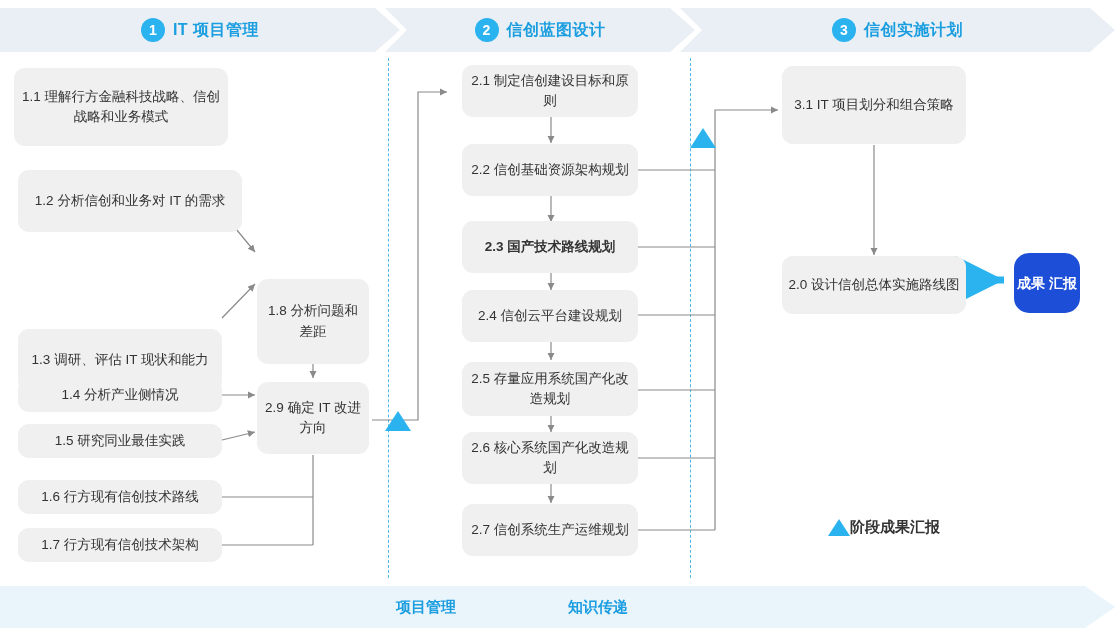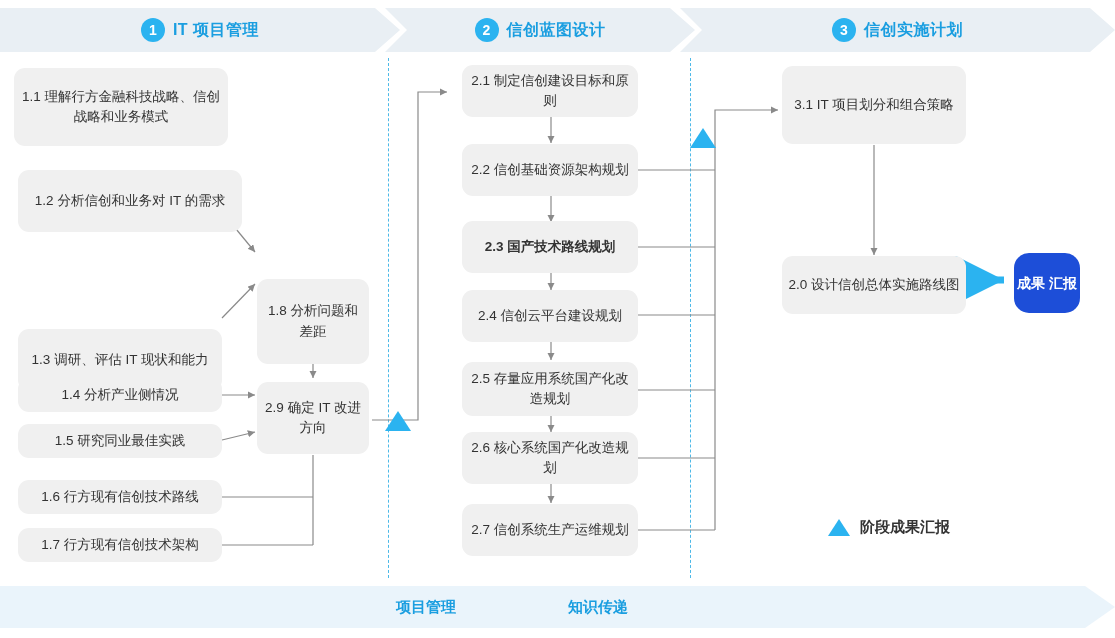--- a/index.html
+++ b/index.html
@@ -68,21 +68,21 @@
 
   
   .tri{
     position:absolute;width:0;height:0;
     border-left:13px solid transparent;
     border-right:13px solid transparent;
     border-bottom:20px solid #2bb3f0;
   }
 
   
-  .legend{position:absolute;display:flex;align-items:center;gap:10px;}
+  .legend{position:absolute;display:flex;align-items:center;}
   .legend .tri-small{
     width:0;height:0;
     border-left:11px solid transparent;
     border-right:11px solid transparent;
     border-bottom:17px solid #2bb3f0;
   }
   .legend .legend-text{font-size:15px;font-weight:bold;color:#333;}
 
   
   .bottom-band{

